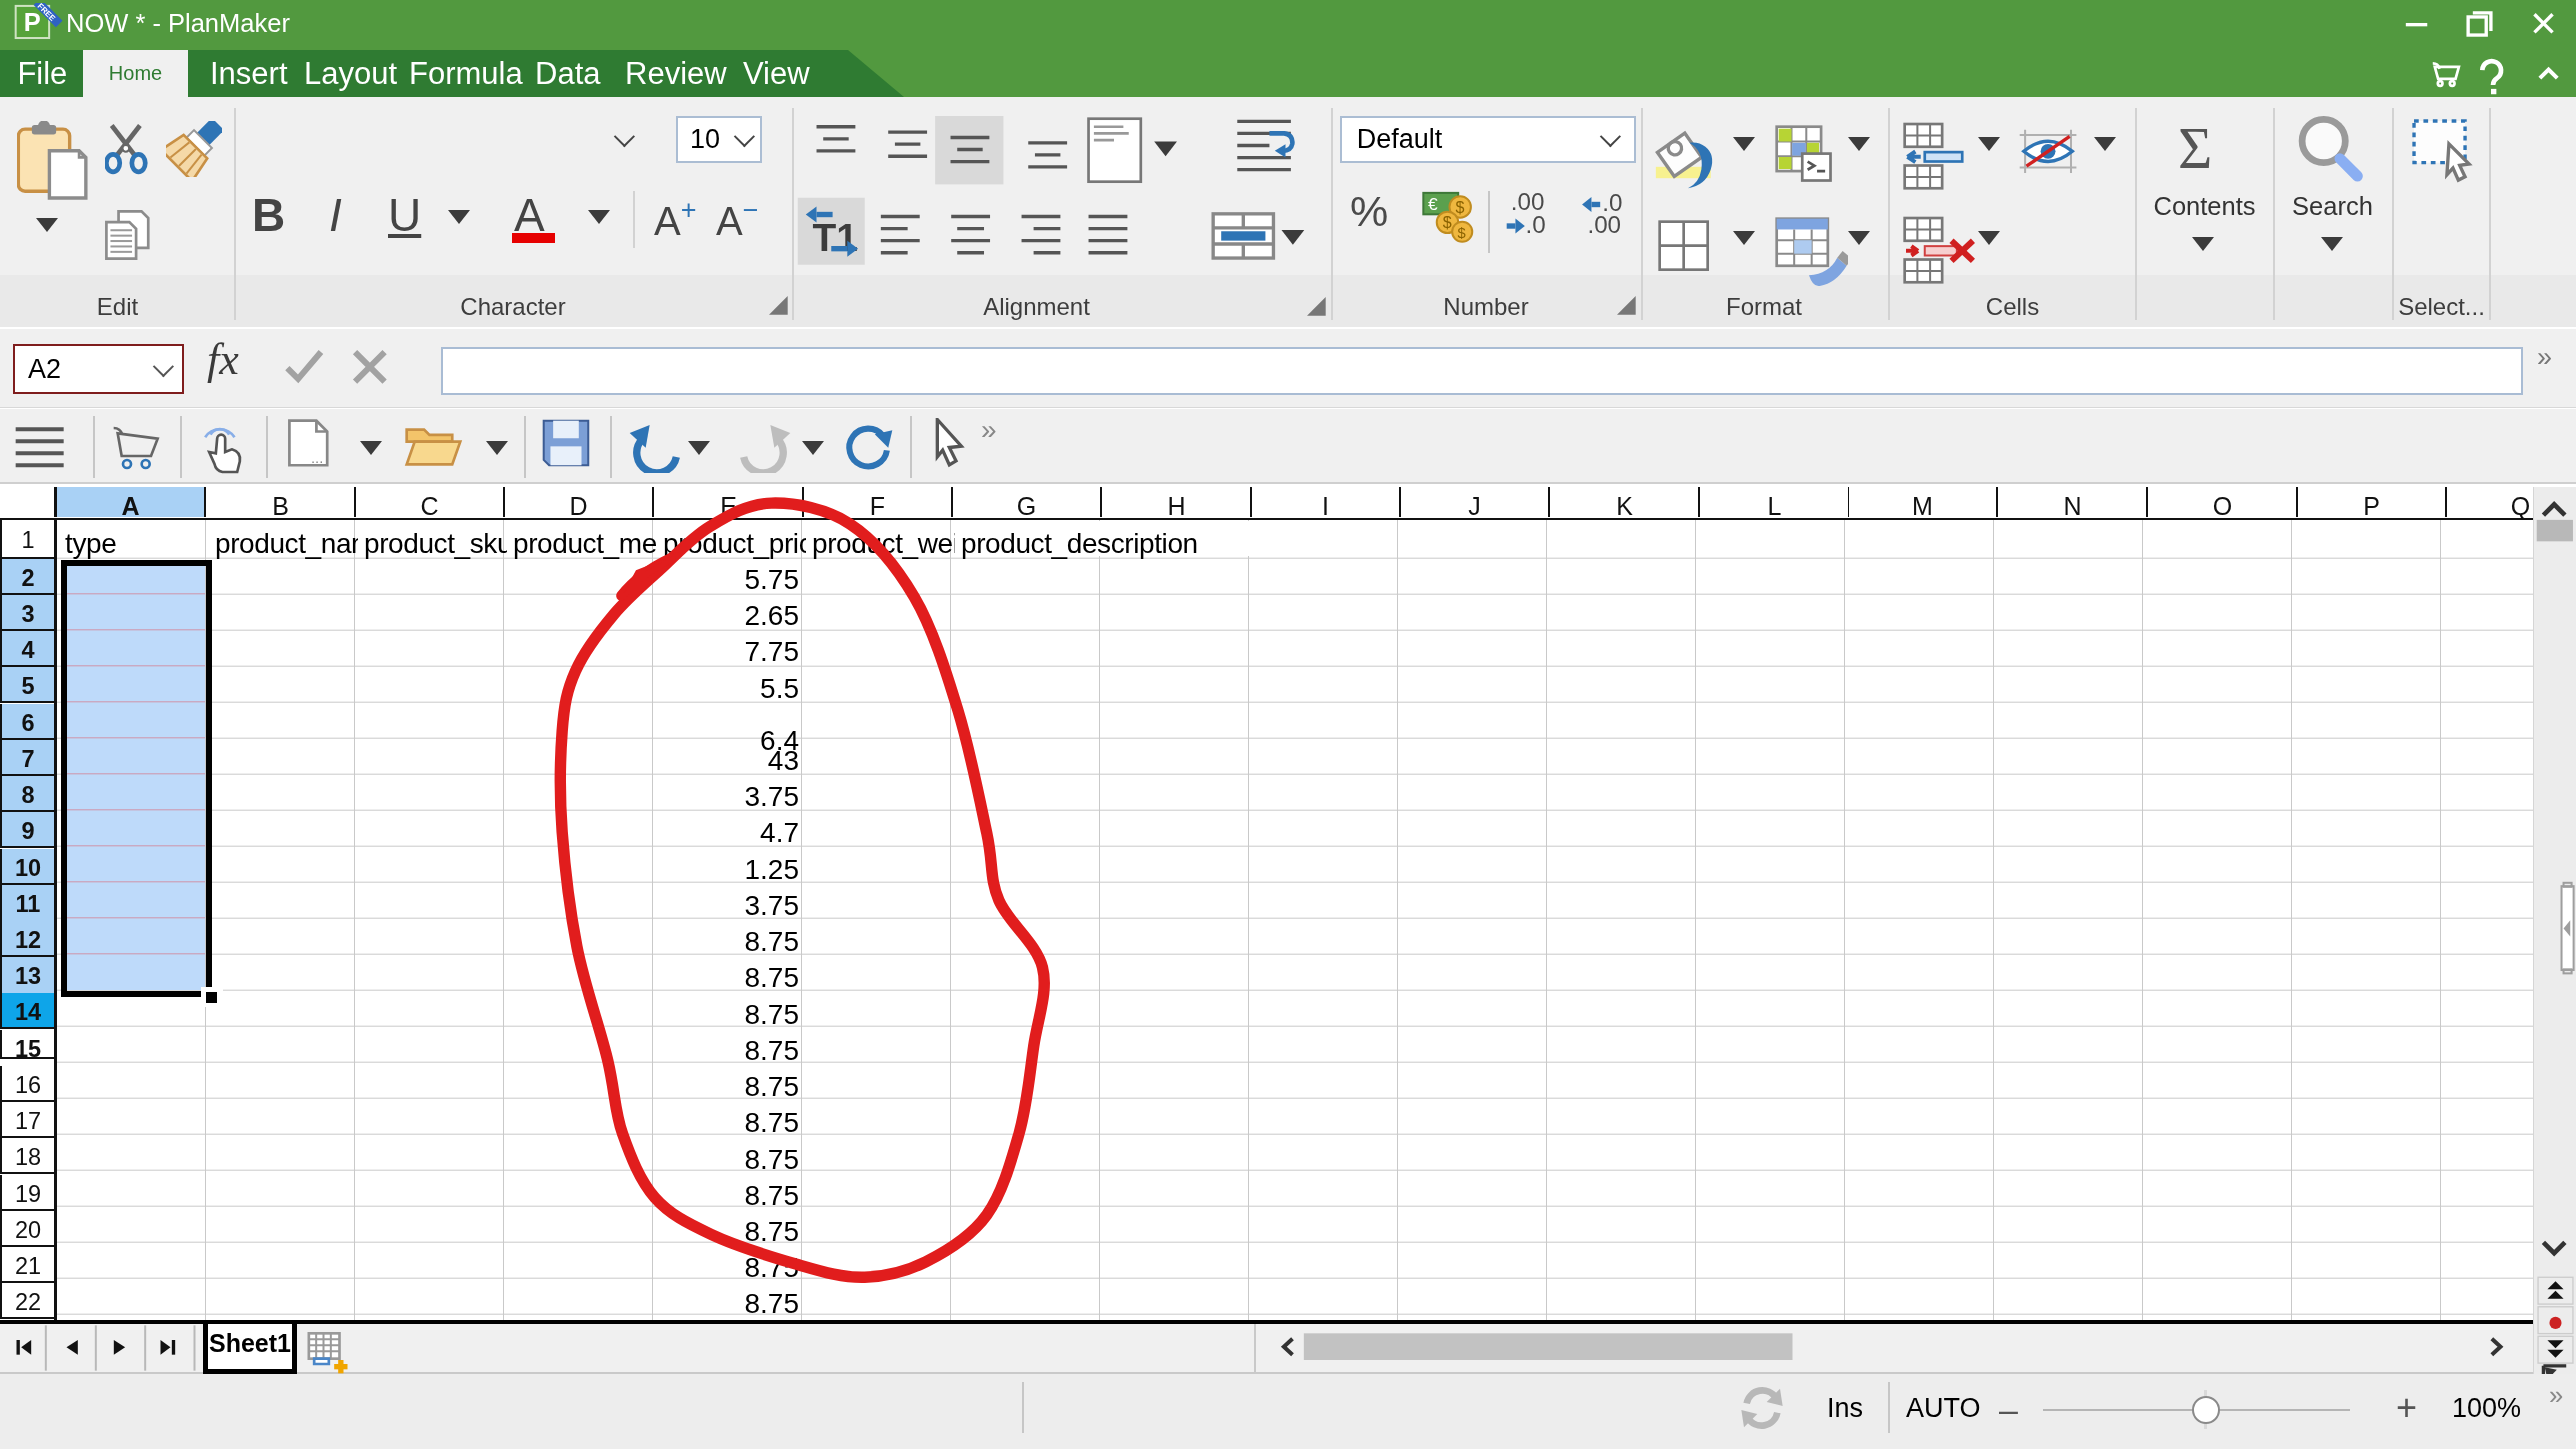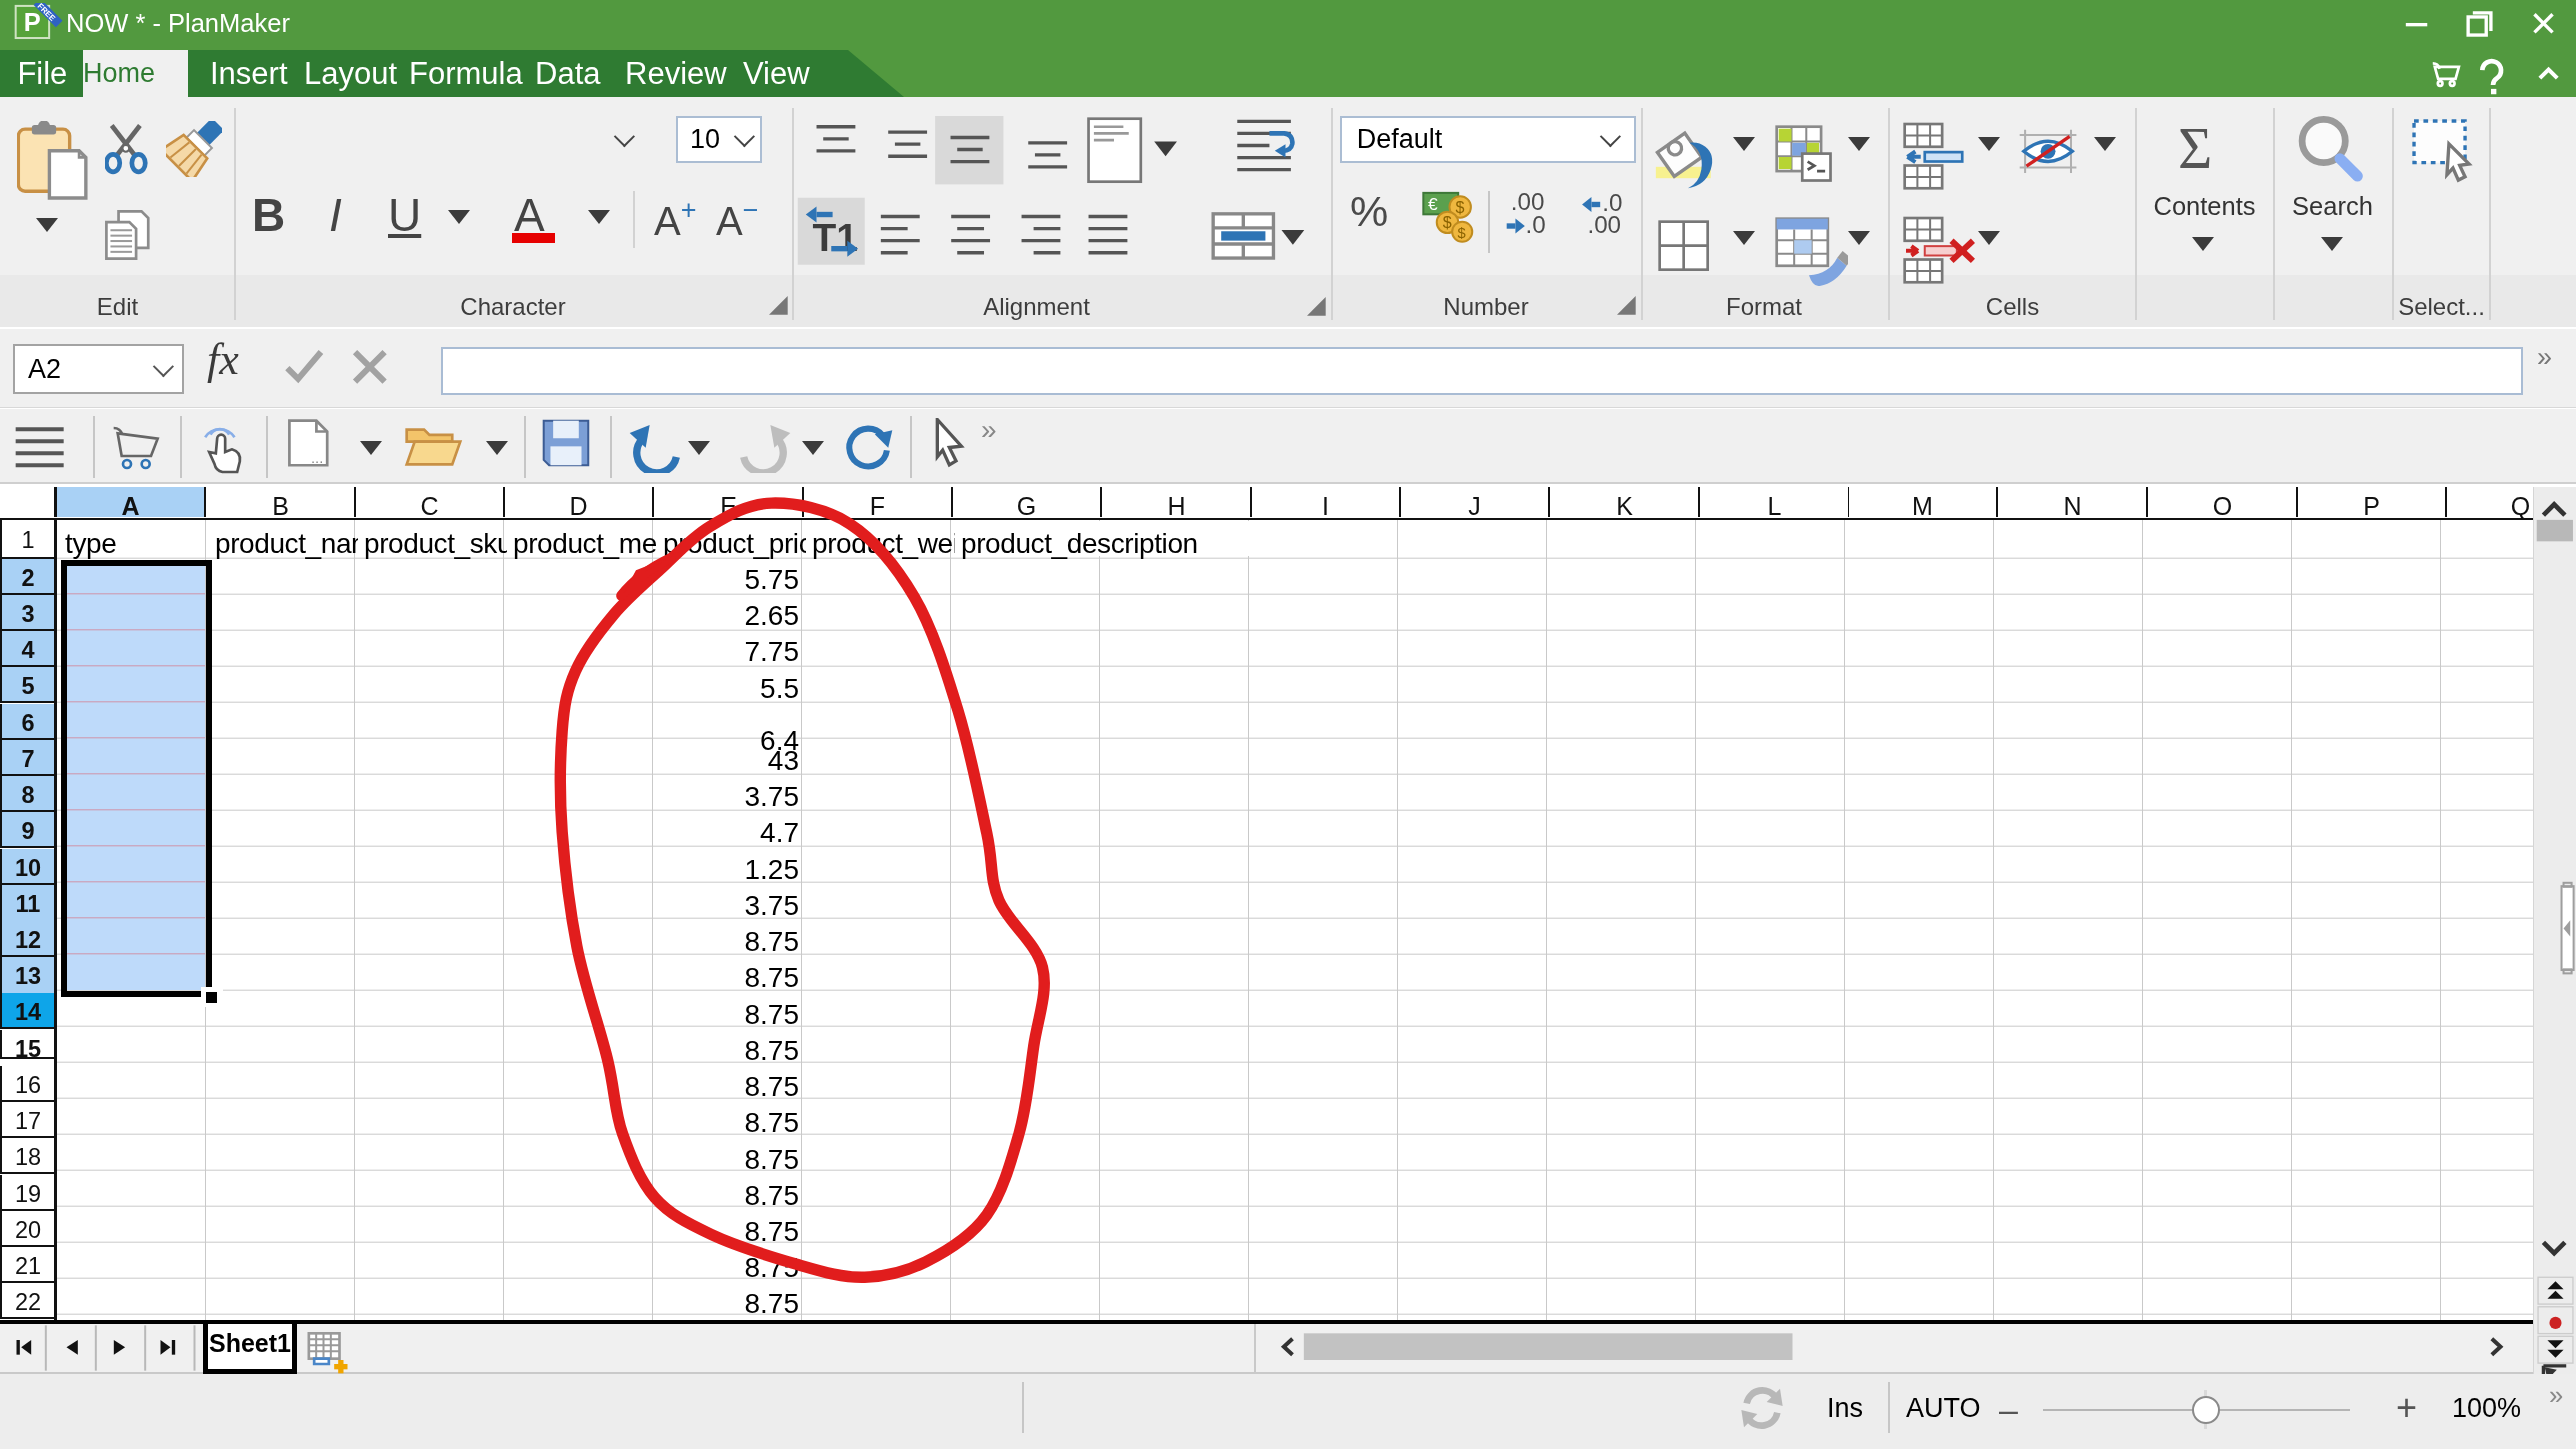--- a/index.html
+++ b/index.html
@@ -1,33 +1,33 @@
 <!DOCTYPE html>
 <html style="font-size:10.7px"><head><meta charset="utf-8"><style>
 *{margin:0;padding:0;box-sizing:border-box}
 html,body{width:2576px;height:1449px;overflow:hidden;background:#fff;font-family:"Liberation Sans",sans-serif}
 
 #titlebar{position:absolute;left:0;top:0;width:2576px;height:50px;background:#52993f}
 #menuband{position:absolute;left:0;top:50px;width:2576px;height:47px;background:#52993f}
 #menudark{position:absolute;left:0;top:0;width:904px;height:47px;background:#2f7b32;clip-path:polygon(0 0,848px 0,904px 100%,0 100%)}
 .tab{position:absolute;top:0;height:47px;line-height:47px;color:#fff;font-size:31px}
 #hometab{position:absolute;left:83px;top:0;width:105px;height:47px;background:#f0f0f0}
-#hometab span{display:block;text-align:left;line-height:47px;color:#2e7b31;font-size:27px}
+#hometab span{display:block;text-align:center;line-height:47px;color:#2e7b31;font-size:20px}
 #title-text{position:absolute;left:66px;top:9.4px;color:#fff;font-size:25.5px}
 
 #ribbon{position:absolute;left:0;top:97px;width:2576px;height:230px;background:#f0f0f0;border-bottom:2px solid #cccccc}
 #labelband{position:absolute;left:0;top:178px;width:2576px;height:52px;background:#e9e9e9}
 .gsep{position:absolute;top:10.7px;width:2px;height:212px;background:#d2d2d2}
 .glabel{position:absolute;top:196px;font-size:24px;color:#3d3d3d;text-align:center}
 .combo{position:absolute;background:#fff;border:2px solid #abbdd3;font-size:27px;color:#000}
 .chev{position:absolute;width:14.8px;height:14.8px;border-right:2.7px solid #444;border-bottom:2.7px solid #444;transform:rotate(45deg)}
 .dd{position:absolute;width:0;height:0;border-left:11.4px solid transparent;border-right:11.4px solid transparent;border-top:14.8px solid #3b3b3b}
 
 #fbar{position:absolute;left:0;top:329px;width:2576px;height:79px;background:#f0f0f0;border-bottom:1.3px solid #d8d8d8}
-#namebox{position:absolute;left:12.7px;top:15.4px;width:171px;height:50px;background:#fff;border:2px solid #a3a3a3;font-size:27px;line-height:46px;padding-left:13.4px;color:#000}
+#namebox{position:absolute;left:12.7px;top:15.4px;width:171px;height:50px;background:#fff;border:2px solid #7f1d1d;font-size:27px;line-height:46px;padding-left:13.4px;color:#000}
 #finput{position:absolute;left:441px;top:18px;width:2082px;height:48px;background:#fff;border:2px solid #a9bcd4}
 
 #toolbar{position:absolute;left:0;top:409px;width:2576px;height:75px;background:#f0f0f0;border-bottom:2.7px solid #cfcfcf}
 .tsep{position:absolute;top:6.7px;width:2px;height:62px;background:#c6c6c6}
 
 #grid{position:absolute;left:0;top:487px;width:2533px;height:837px;background:#fff}
 #colheads{position:absolute;left:0;top:0;width:2533px;height:33px;background:#fff;border-bottom:2.7px solid #111}
 .ch{position:absolute;top:0;height:30px;border-right:2.7px solid #111;font-size:25px;color:#111;text-align:center;line-height:39px}
 .rh{position:absolute;left:0;width:54px;border-bottom:2.7px solid #111;border-left:2px solid #111;font-size:23.5px;color:#111;text-align:center;padding-top:2px}
 #rowheads{position:absolute;left:54px;top:33px;width:2.7px;height:800px;background:#111}

